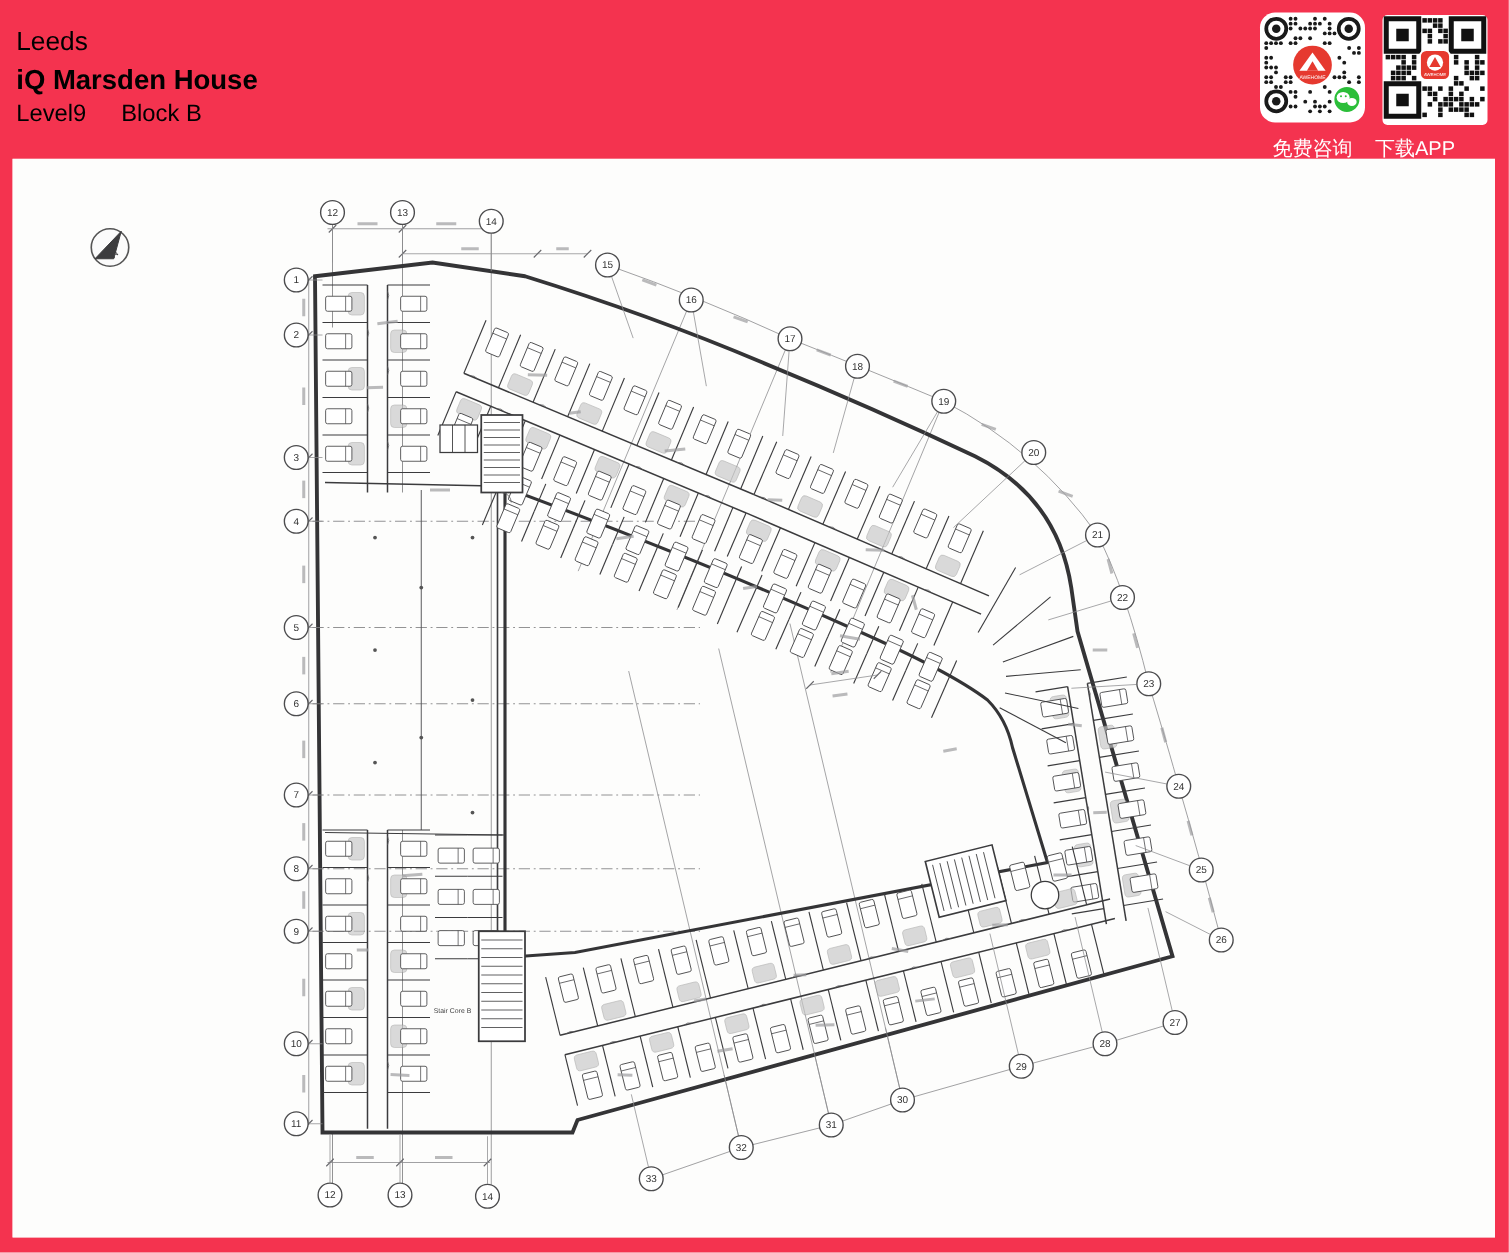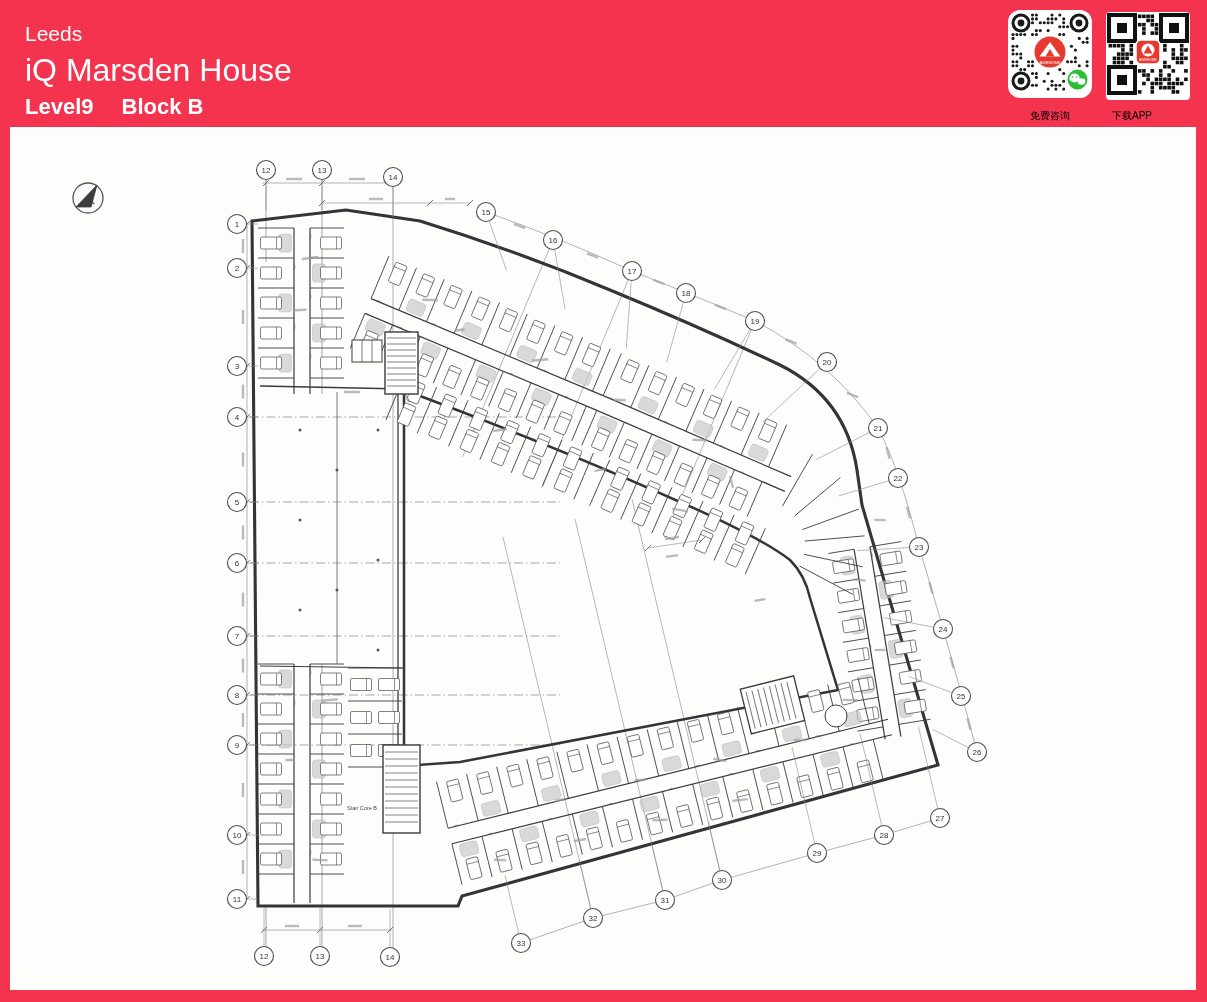--- a/index.html
+++ b/index.html
@@ -5,30 +5,30 @@
   html,body{margin:0;padding:0;}
   body{
     width:1207px;height:1002px;position:relative;overflow:hidden;
     background:var(--brand-red,#F4334F);
     font-family:"Liberation Sans",sans-serif;
   }
   .paper{
     position:absolute;left:10px;top:127px;width:1186px;height:863px;
     background:#fefefe;
   }
-  .hdr-text{position:absolute;left:13px;top:20px;color:#ffffff;line-height:1.32;margin-left:12px;}
+  .hdr-text{position:absolute;left:13px;top:20px;color:#000000;line-height:1.32;}
   .hdr-city{font-size:21px;font-weight:400;}
-  .hdr-title{font-size:32px;font-weight:400;margin:1px 0 1px 0;}
-  .hdr-sub{font-size:22px;font-weight:700;}
+  .hdr-title{font-size:22px;font-weight:700;margin:1px 0 1px 0;}
+  .hdr-sub{font-size:19px;font-weight:400;}
   .hdr-sub .blk{margin-left:28px;}
   .qr-wrap{position:absolute;top:8px;right:11px;width:188px;height:116px;}
   .qr-card{position:absolute;top:2px;width:84px;height:88px;background:#fff;}
   .qr-card.l{left:0;border-radius:12px;}
   .qr-card.r{left:98px;top:4px;border-radius:4px;}
-  .qr-label{position:absolute;top:101px;width:84px;text-align:center;color:#000000;font-size:10px;}
+  .qr-label{position:absolute;top:101px;width:84px;text-align:center;color:#ffffff;font-size:16px;}
   .qr-label.l{left:0;}
   .qr-label.r{left:82px;}
   svg text{font-family:"Liberation Sans",sans-serif;}
 </style>
 </head>
 <body>
 
 <div class="hdr-text">
   <div class="hdr-city">Leeds</div>
   <div class="hdr-title">iQ Marsden House</div>

